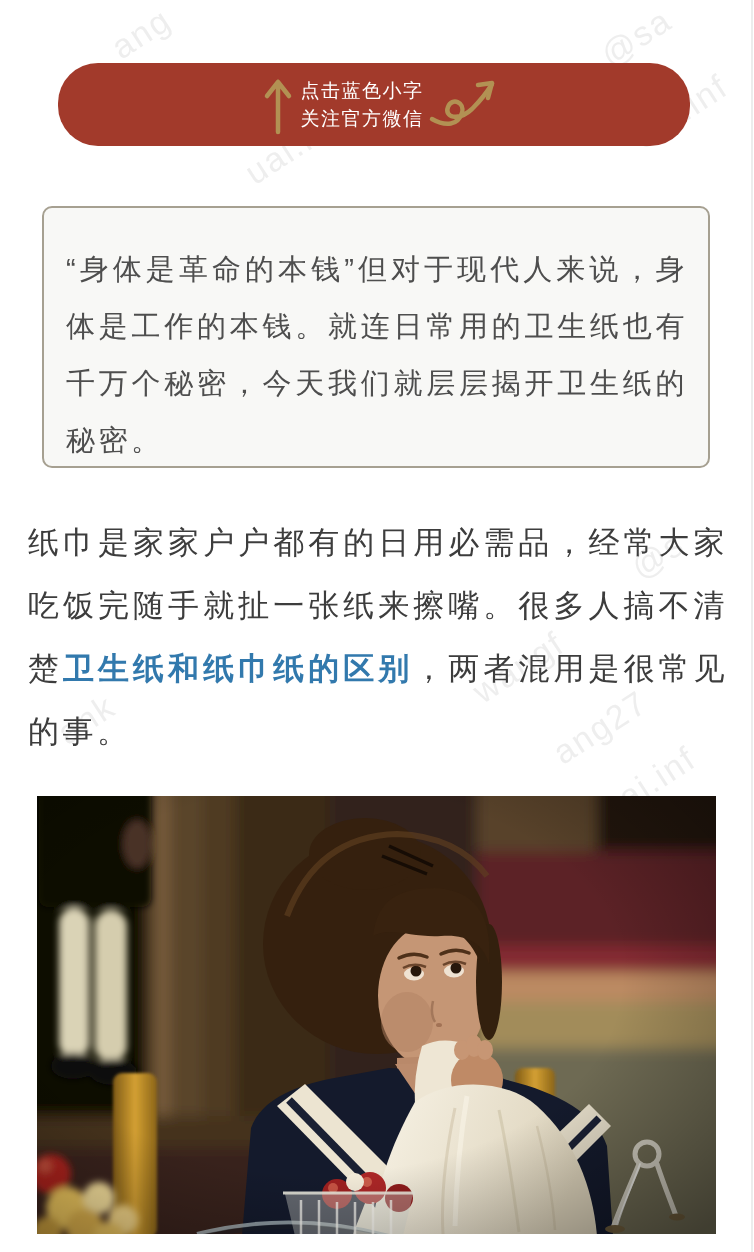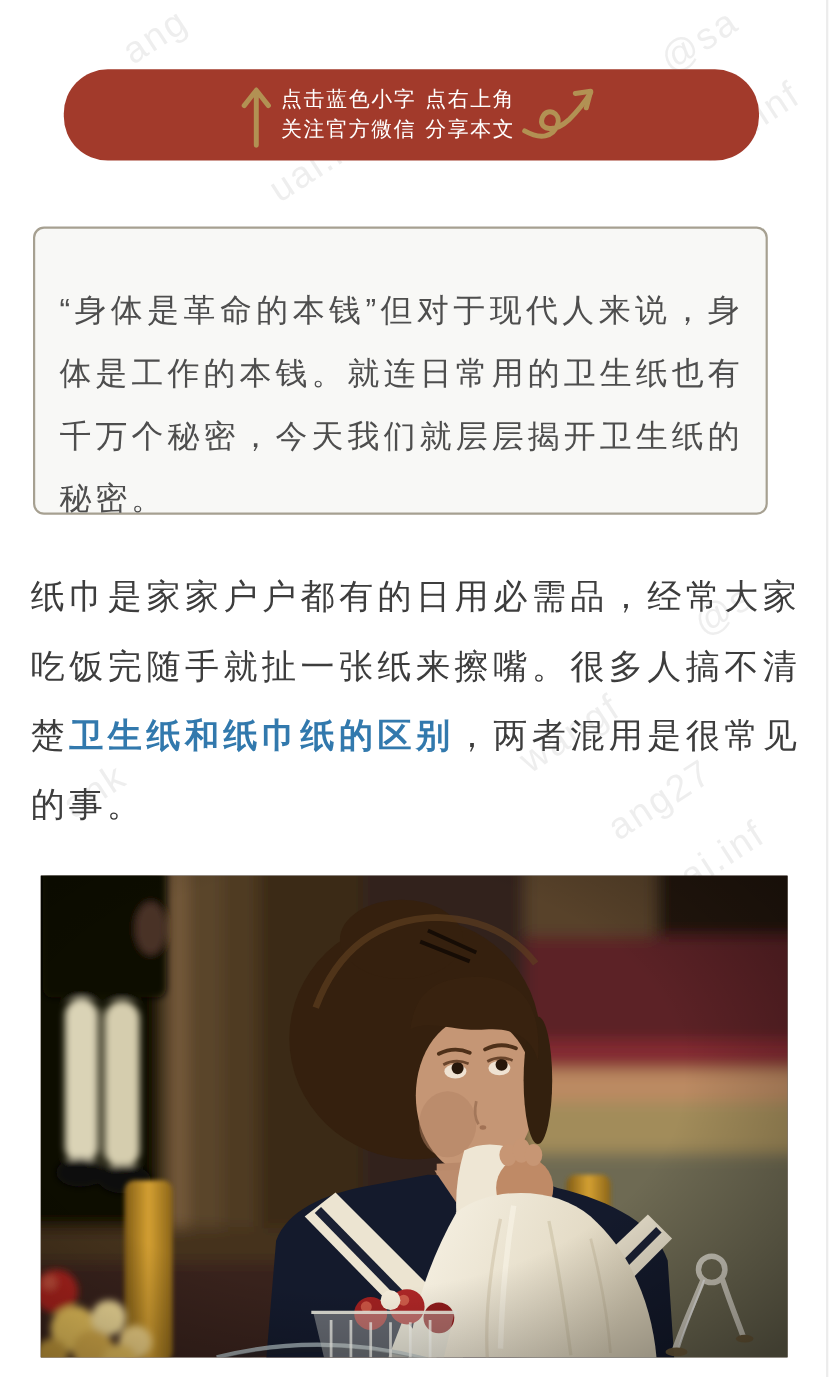--- a/index.html
+++ b/index.html
@@ -25,24 +25,24 @@
   }
   .b-title{font-size:35px;font-weight:800;letter-spacing:1px;line-height:1;}
   .b-sub{font-size:19px;line-height:28px;letter-spacing:1.5px;font-weight:400;}
   .up-arrow{margin:0 6px 0 12px;}
   .curl-arrow{margin-left:4px;margin-top:-6px;}
   .b-title.right{margin-left:20px;}
   .b-sub.right{margin-left:8px;}
 
   
   .quote-box{
-    position:absolute;left:30px;top:206px;width:668px;height:262px;
+    position:absolute;left:42px;top:206px;width:668px;height:262px;
     box-sizing:border-box;border:2px solid #a6a091;border-radius:10px;
     background:#f8f8f6;z-index:2;
-    padding:47px 20px 0 22px;
+    padding:33px 20px 0 22px;
   }
   .quote-text{
     font-size:29px;line-height:57px;letter-spacing:3.5px;
     color:#4e4e4e;text-align:justify;
   }
 
   
   .para{
     position:absolute;left:28px;top:511px;width:700px;z-index:2;
     font-size:31px;line-height:63px;letter-spacing:3.5px;
@@ -75,24 +75,20 @@
 <span class="wm" style="left:596px;top:764px">uai.inf</span>
 <span class="wm" style="left:56px;top:700px">ank</span>
 
 <div class="banner">
   <svg class="up-arrow" width="34" height="62" viewBox="0 0 34 62">
     <path d="M17,58 L17,9 M17,8 L6,22 M17,8 L28,22" stroke="#b29153" stroke-width="4.5" fill="none" stroke-linecap="round" stroke-linejoin="round"></path>
   </svg>
   <span class="b-sub">
     <span style="display:block">点击蓝色小字</span>
     <span style="display:block">关注官方微信</span>
-  </span>
-  <span class="b-sub right">
-    <span style="display:block">点右上角</span>
-    <span style="display:block">分享本文</span>
   </span>
   <svg class="curl-arrow" width="72" height="58" viewBox="0 0 72 58">
     <path d="M4,46 C18,54 30,52 34,40 C37,29 24,24 20,34 C16,44 30,49 44,36 C52,28 58,21 64,11" stroke="#b29153" stroke-width="4.5" fill="none" stroke-linecap="round"></path>
     <path d="M64,10 L50,12 M64,10 L60,25" stroke="#b29153" stroke-width="4.5" fill="none" stroke-linecap="round"></path>
   </svg>
 </div>
 
 <div class="quote-box">
   <div class="quote-text">“身体是革命的本钱”但对于现代人来说，身体是工作的本钱。就连日常用的卫生纸也有千万个秘密，今天我们就层层揭开卫生纸的秘密。</div>
 </div>

